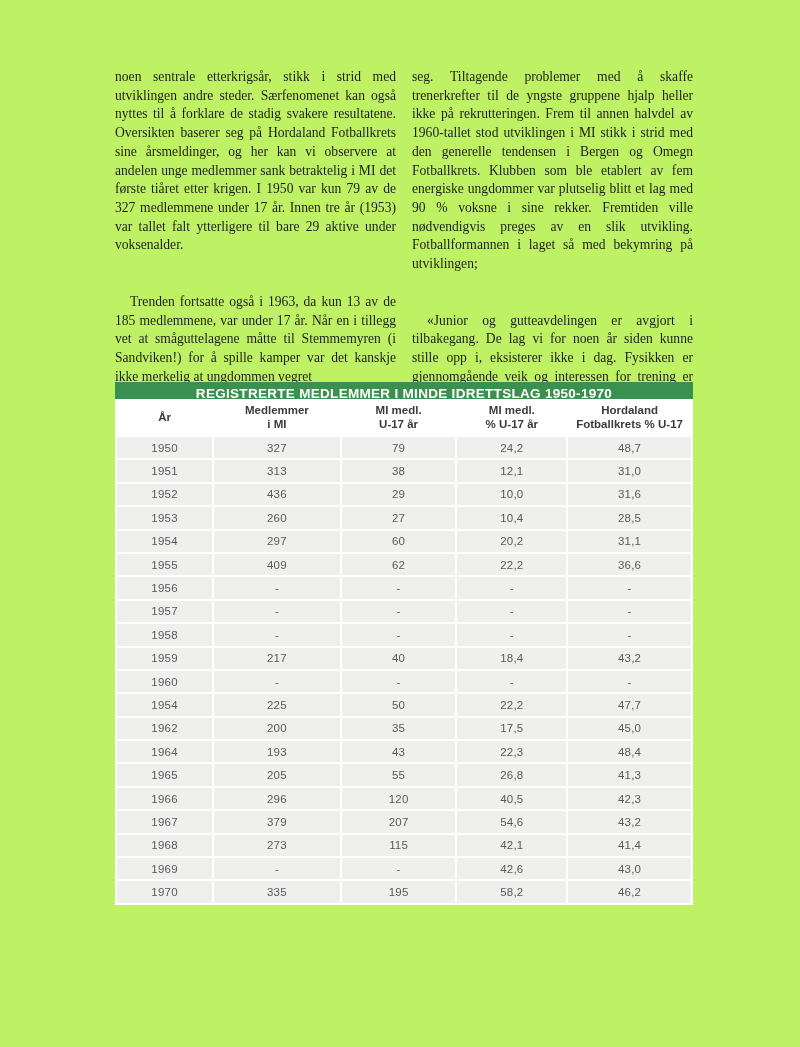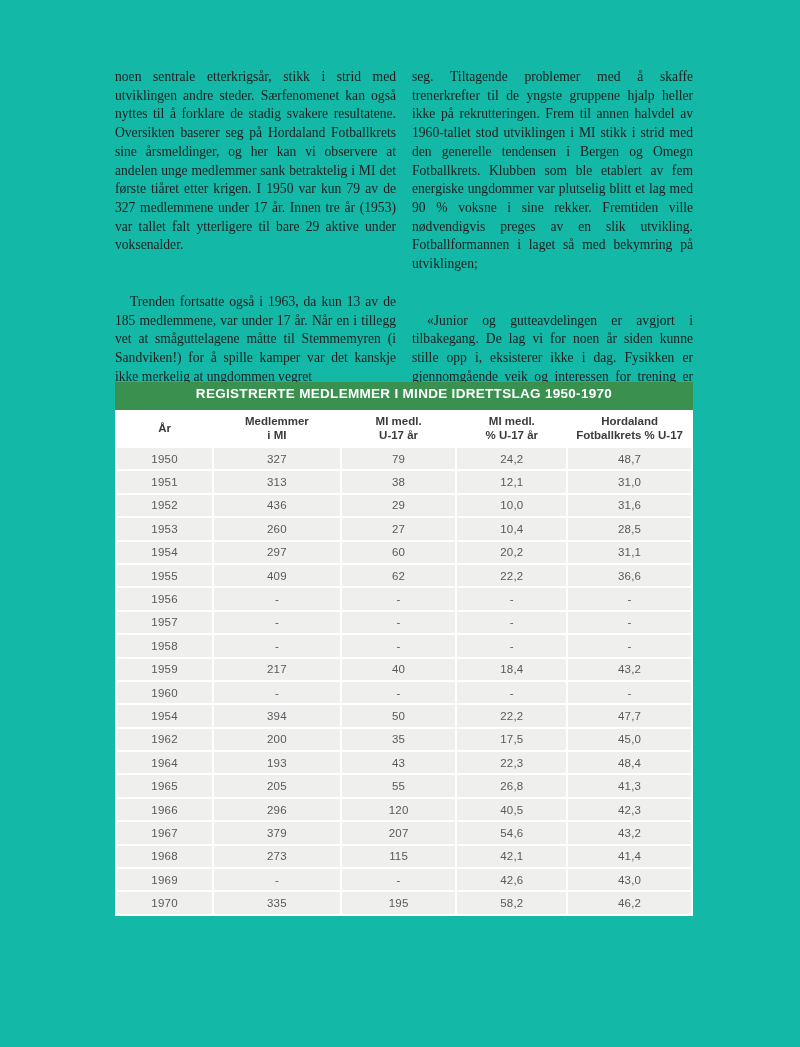--- a/index.html
+++ b/index.html
@@ -1,21 +1,21 @@
 <!DOCTYPE html>
 <html lang="nb" style="--green: #3a914f; --row-bg: #efefed; --cell-text: #58595b; --header-text: #3b3b3c;"><head>
 <meta charset="utf-8">
 <style>
   * { margin: 0; padding: 0; box-sizing: border-box; }
   html, body { background: #ffffff; }
   .page {
     position: relative;
     width: 800px;
     height: 1047px;
-    background: #14b8a6;
+    background: #bef264;
     overflow: hidden;
     font-family: "Liberation Serif", serif;
   }
   
   .text-columns {
     position: absolute;
     left: 115px;
     top: 68px;
     width: 578px;
     display: flex;
@@ -34,21 +34,21 @@
   .para.indent { text-indent: 15px; margin-top: 38px; }
   
   .table-section {
     position: absolute;
     left: 115px;
     top: 382px;
     width: 578px;
     font-family: "Liberation Sans", sans-serif;
   }
   .table-title {
-    height: 28px;
+    height: 17px;
     line-height: 24px;
     background: var(--green, #3a914f);
     color: #ffffff;
     font-weight: bold;
     font-size: 13.5px;
     text-align: center;
     letter-spacing: 0.3px;
   }
   table.members {
     width: 100%;
@@ -227,21 +227,21 @@
           </tr>
           <tr>
             <td>1960</td>
             <td>-</td>
             <td>-</td>
             <td>-</td>
             <td>-</td>
           </tr>
           <tr>
             <td>1954</td>
-            <td>394</td>
+            <td>225</td>
             <td>50</td>
             <td>22,2</td>
             <td>47,7</td>
           </tr>
           <tr>
             <td>1962</td>
             <td>200</td>
             <td>35</td>
             <td>17,5</td>
             <td>45,0</td>

